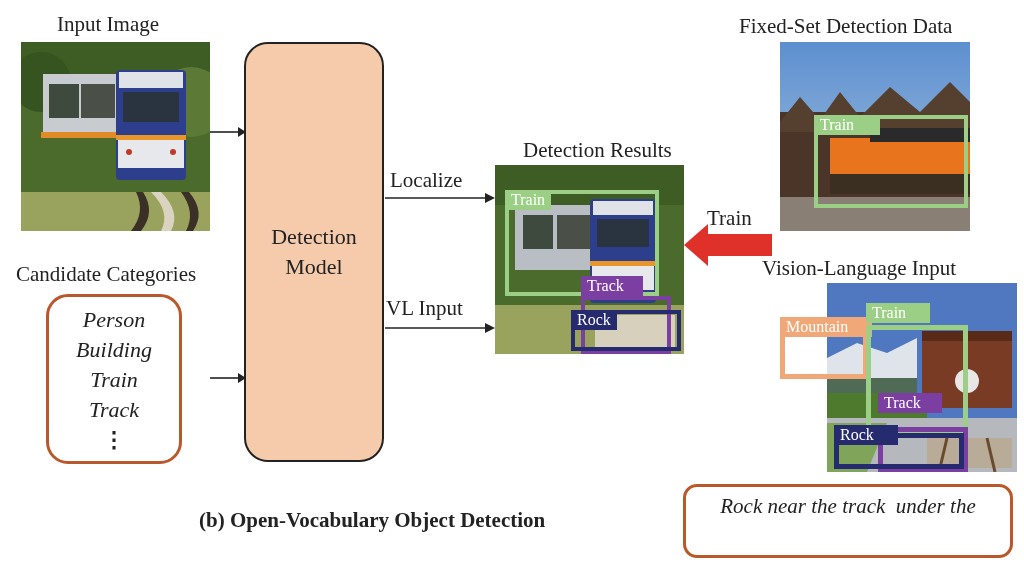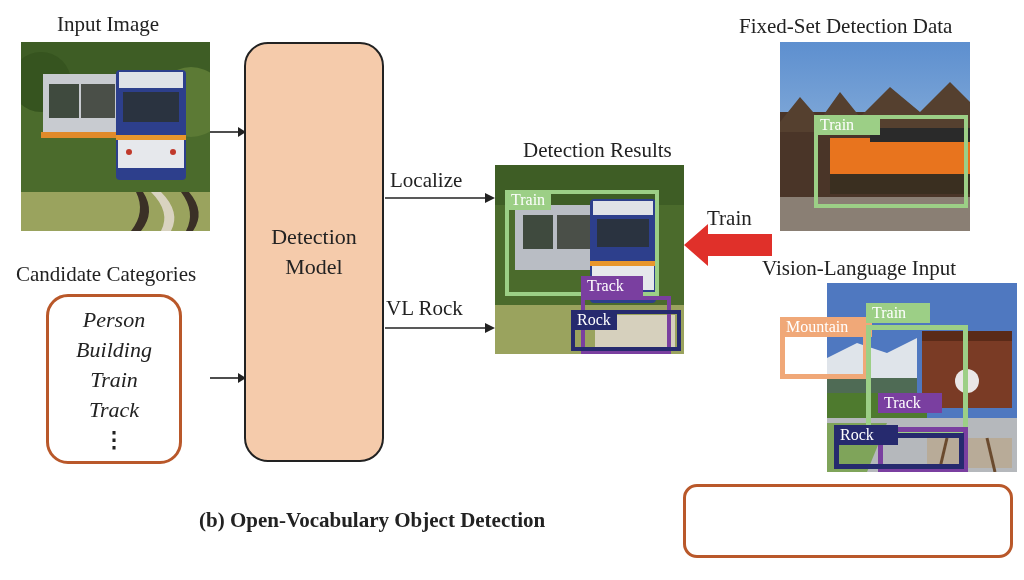--- a/index.html
+++ b/index.html
@@ -72,21 +72,21 @@
     <div>Detection</div>
     <div>Model</div>
   </div>
 </div>
 
 <div class="abs title" style="left:390px; top:168px;">Localize</div>
 <svg class="abs" style="left:385px; top:192px;" width="110" height="12">
   <line x1="0" y1="6" x2="100" y2="6" stroke="#222" stroke-width="1.6"></line>
   <polygon points="100,1 110,6 100,11" fill="#222"></polygon>
 </svg>
-<div class="abs title" style="left:386px; top:296px;">VL Rock</div>
+<div class="abs title" style="left:386px; top:296px;">VL Input</div>
 <svg class="abs" style="left:385px; top:322px;" width="110" height="12">
   <line x1="0" y1="6" x2="100" y2="6" stroke="#222" stroke-width="1.6"></line>
   <polygon points="100,1 110,6 100,11" fill="#222"></polygon>
 </svg>
 
 <div class="abs title" style="left:501px; top:138px;margin-left:22px;">Detection Results</div>
 <div class="photo" style="left:495px; top:165px; width:189px; height:189px;">
   <svg width="189" height="189" viewBox="0 0 189 189">
     <rect x="0" y="0" width="189" height="189" fill="#4b6b2c"></rect>
     <rect x="0" y="0" width="189" height="40" fill="#3e5d25"></rect>
@@ -155,15 +155,16 @@
   <div class="lbl" style="left:0px; top:34px; background:#f0a878; width:80px;">Mountain</div>
   <div class="box" style="left:86px; top:42px; width:102px; height:112px; border:5px solid #9ccf86;"></div>
   <div class="lbl" style="left:86px; top:20px; background:#9ccf86; width:52px;">Train</div>
   <div class="box" style="left:98px; top:144px; width:90px; height:45px; border:5px solid #7a3fa0;"></div>
   <div class="lbl" style="left:98px; top:110px; background:#7a3fa0; width:52px;">Track</div>
   <div class="box" style="left:54px; top:150px; width:130px; height:36px; border:5px solid #262a6e;"></div>
   <div class="lbl" style="left:54px; top:142px; background:#262a6e; width:52px;">Rock</div>
 </div>
 
 <div class="caption-box">
+  <div style="white-space:pre;">Rock near the track  under the</div>
 </div>
 
 <div class="fig-caption">(b) Open-Vocabulary Object Detection</div>
 
 </body></html>

